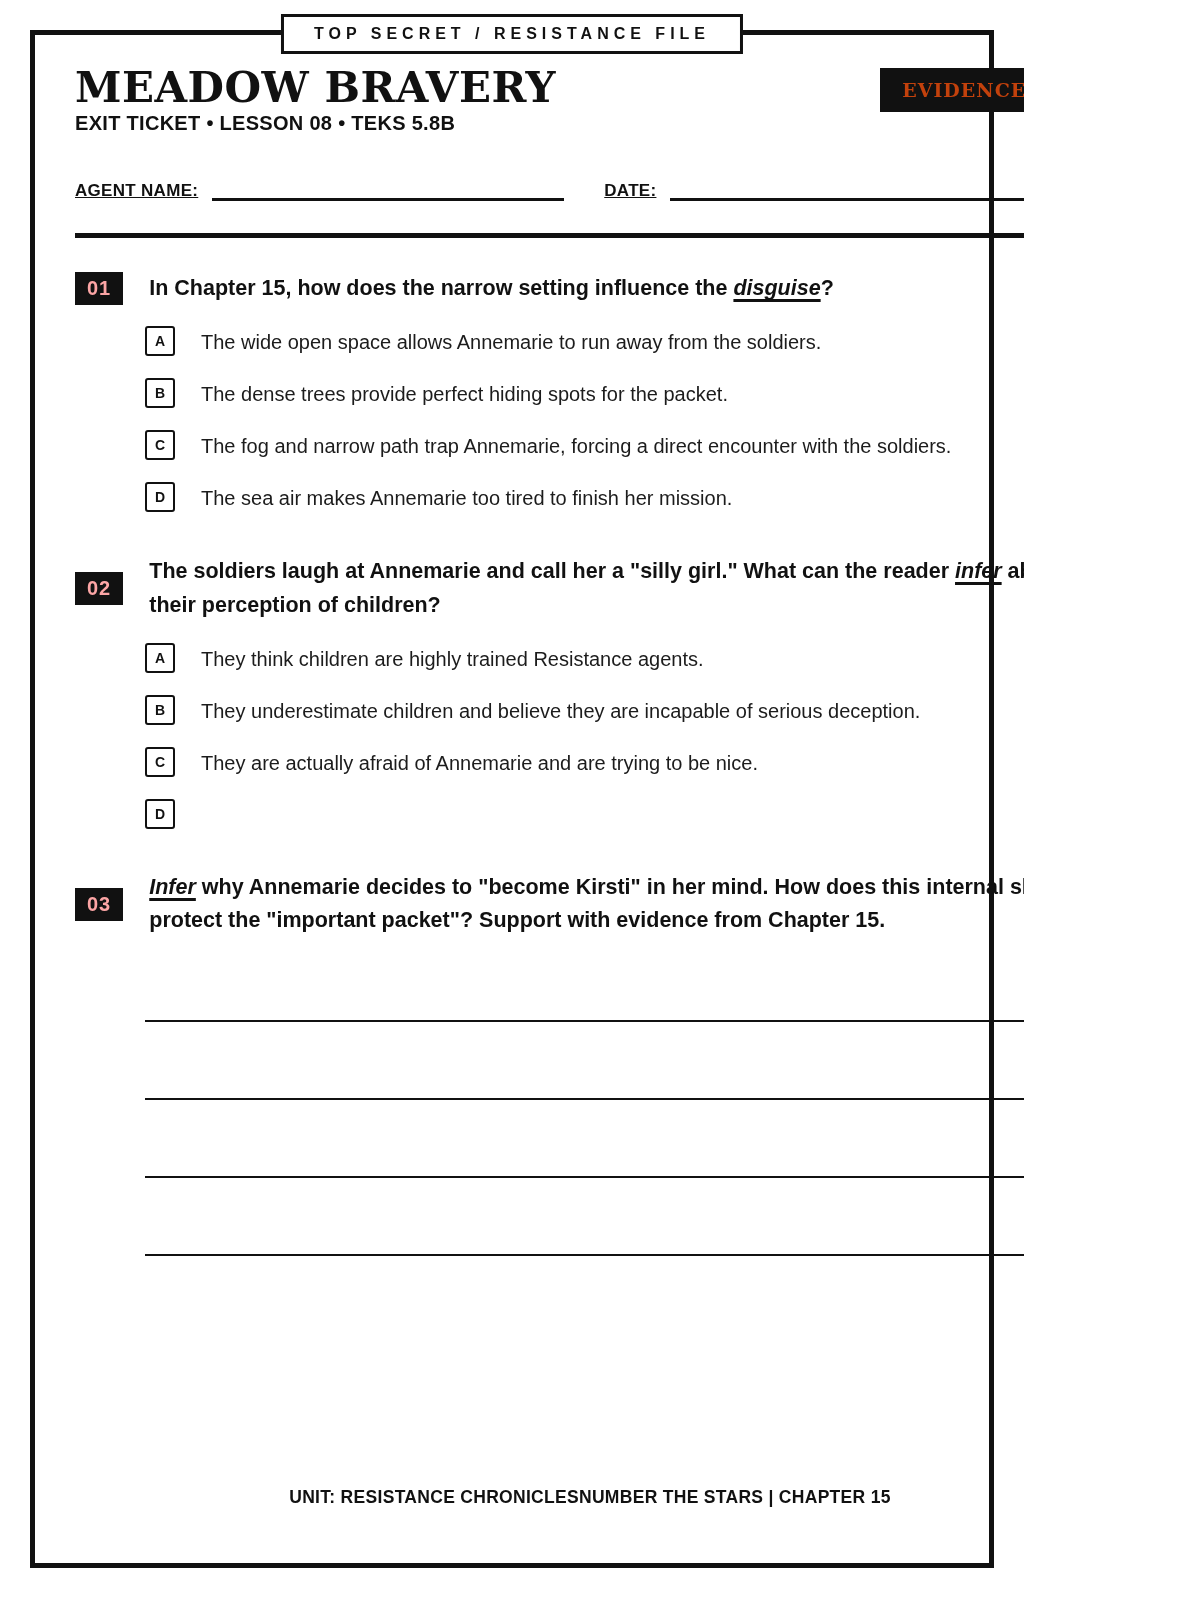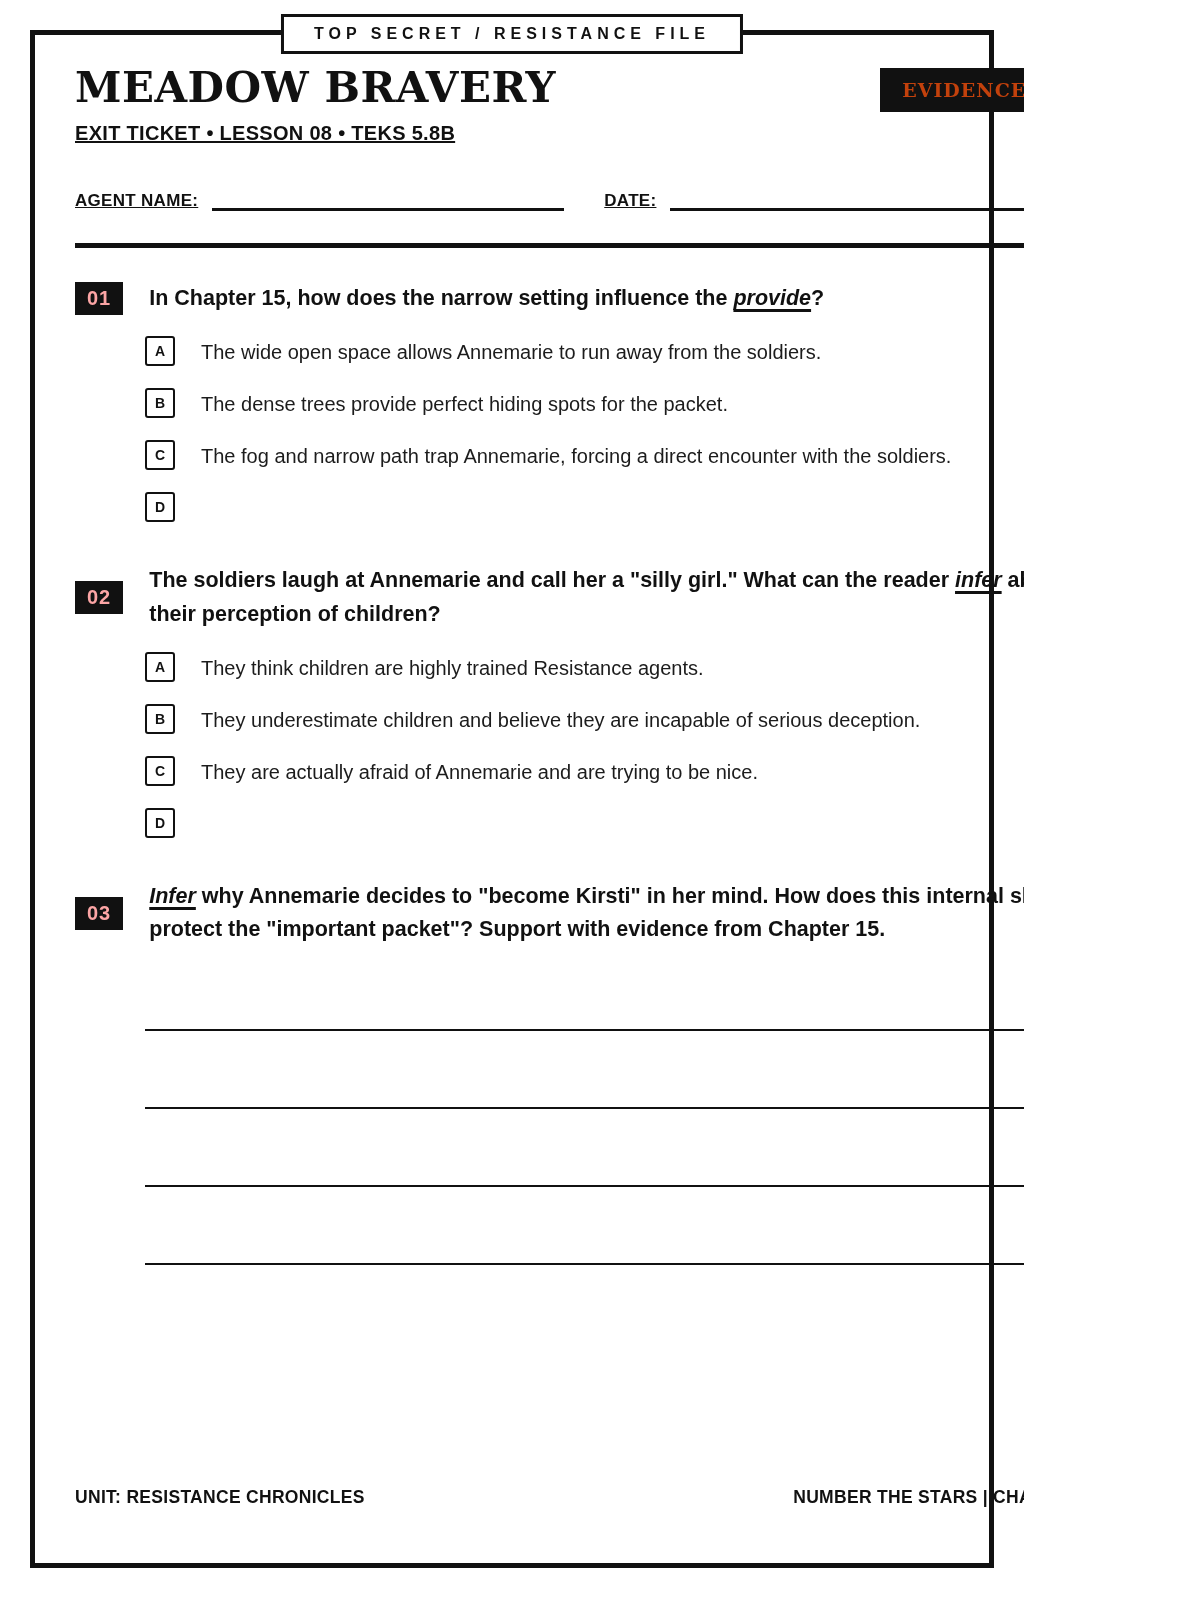--- a/index.html
+++ b/index.html
@@ -50,21 +50,21 @@
     background: #111111;
     color: #c2410c;
     font-family: "DejaVu Serif", serif;
     font-weight: bold;
     font-size: 19px;
     letter-spacing: 1px;
     padding: 11px 22px;
     margin-top: 4px;
     white-space: nowrap;
   }
-  .subtitle { margin-top: 10px; font-weight: bold; font-size: 20px; letter-spacing: 0.3px; text-decoration: underline; }
+  .subtitle { font-weight: bold; font-size: 20px; letter-spacing: 0.3px; }
   .fields {
     display: flex;
     align-items: flex-end;
     margin-top: 44px;
     font-weight: bold;
     font-size: 17px;
     letter-spacing: 0.3px;
     text-decoration: underline;
   }
   .field-line { border-bottom: 3px solid #111111; height: 22px; }
@@ -107,21 +107,21 @@
   }
   .opt-text { font-size: 20px; line-height: 1.5; color: #1c1c1c; padding-top: 3px; }
   .answer-lines { margin: 6px 0 0 70px; }
   .answer-line { height: 78px; border-bottom: 2.5px solid #111111; }
   .footer {
     position: absolute;
     left: 75px;
     width: 1030px;
     bottom: 92px;
     display: flex;
-    justify-content: space-between;
+    justify-content: center;
     font-weight: bold;
     font-size: 17.5px;
     letter-spacing: 0.3px;
   }
 </style>
 </head>
 <body>
 
 <div class="page">
   <div class="frame"></div>
@@ -145,38 +145,39 @@
       <span class="date-label">DATE:</span>
       <span class="field-line line-date"></span>
     </div>
 
     <div class="divider"></div>
 
     <div class="question q1">
       <div class="q-head">
         <div class="q-num">01</div>
         <div class="q-text">
-          <span>In Chapter 15, how does the narrow setting influence the </span><span class="kw">provide</span><span>?</span>
+          <span>In Chapter 15, how does the narrow setting influence the </span><span class="kw">disguise</span><span>?</span>
         </div>
       </div>
       <div class="options">
         <div class="option">
           <div class="opt-box">A</div>
           <div class="opt-text">The wide open space allows Annemarie to run away from the soldiers.</div>
         </div>
         <div class="option">
           <div class="opt-box">B</div>
           <div class="opt-text">The dense trees provide perfect hiding spots for the packet.</div>
         </div>
         <div class="option">
           <div class="opt-box">C</div>
           <div class="opt-text">The fog and narrow path trap Annemarie, forcing a direct encounter with the soldiers.</div>
         </div>
         <div class="option">
           <div class="opt-box">D</div>
+          <div class="opt-text">The sea air makes Annemarie too tired to finish her mission.</div>
         </div>
       </div>
     </div>
 
     <div class="question q2">
       <div class="q-head">
         <div class="q-num">02</div>
         <div class="q-text">
           <span>The soldiers laugh at Annemarie and call her a "silly girl." What can the reader </span><span class="kw">infer</span><span> about their perception of children?</span>
         </div>

